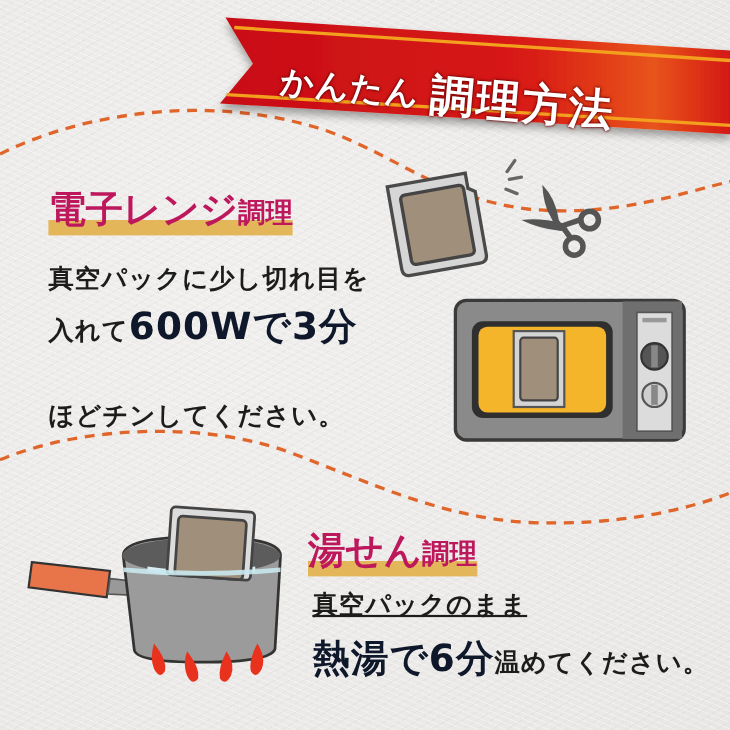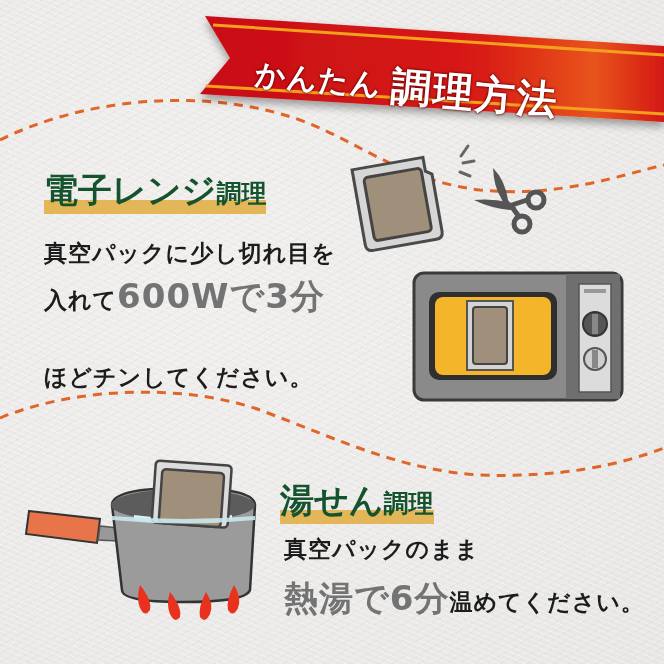--- a/index.html
+++ b/index.html
@@ -10,27 +10,27 @@
       repeating-linear-gradient(-31deg, rgba(200,198,196,0.18) 0 1px, transparent 1px 7px),
       radial-gradient(circle at 30% 40%, #f0efed 0, #e8e7e5 100%);
     font-family:"DejaVu Sans","Liberation Sans",sans-serif;}
   svg.full{position:absolute;left:0;top:0;}
   .banner-text{position:absolute;left:255px;top:44px;width:380px;height:60px;
     transform:rotate(5deg);transform-origin:left center;color:#fff;
     display:flex;align-items:center;white-space:nowrap;
     text-shadow:0 0 2px #6a0000,0 0 3px #6a0000;}
   .banner-text .small{font-size:30px;font-weight:bold;letter-spacing:1px;}
   .banner-text .big{font-size:40px;font-weight:bold;margin-left:10px;letter-spacing:2px;}
-  .heading{position:absolute;color:#14532d;font-weight:bold;white-space:nowrap;text-align:right;}
+  .heading{position:absolute;color:#be185d;font-weight:bold;white-space:nowrap;text-align:right;}
   .heading .hl{position:absolute;left:0;right:0;bottom:0;height:14px;background:#e4b65a;z-index:0;}
   .heading span{position:relative;z-index:1;}
   .heading .big{font-size:34px;}
   .heading .sm{font-size:25px;}
   .body-line{position:absolute;color:#1c1c1c;font-weight:bold;font-size:23px;white-space:nowrap;letter-spacing:1px;}
-  .red{color:#737373;text-align:right;}
+  .red{color:#0f172a;text-align:right;}
   .red.big{font-size:34px;}
 </style>
 </head>
 <body>
 
 <svg class="full" width="664" height="664">
   <path d="M0,140 C80,100 200,85 300,120 C360,142 400,180 480,190 C560,198 620,175 664,165" fill="none" stroke="#e0652a" stroke-width="3" stroke-dasharray="9,7"></path>
   <path d="M0,418 C80,385 190,385 260,410 C340,440 400,470 480,475 C560,478 620,465 664,448" fill="none" stroke="#e0652a" stroke-width="3" stroke-dasharray="9,7"></path>
 </svg>
 
@@ -118,16 +118,16 @@
     <path d="M206,592 Q198,607 200,617 Q205,624 210,614 Q214,604 206,592 Z"></path>
     <path d="M234,585 Q226,600 228,610 Q233,618 238,608 Q242,598 234,585 Z"></path>
   </g>
 </svg>
 
 <div class="heading" style="left:280px;top:478px;">
   <div class="hl"></div>
   <span class="big">湯せん</span><span class="sm">調理</span>
 </div>
 
-<div class="body-line" style="left:284px;top:534px;">真空パックのまま</div>
+<div class="body-line" style="left:284px;top:534px;text-decoration:underline;">真空パックのまま</div>
 <div class="body-line" style="left:284px;top:576px;">
   <span class="red big">熱湯で6分</span><span>温めてください。</span>
 </div>
 
 </body></html>

